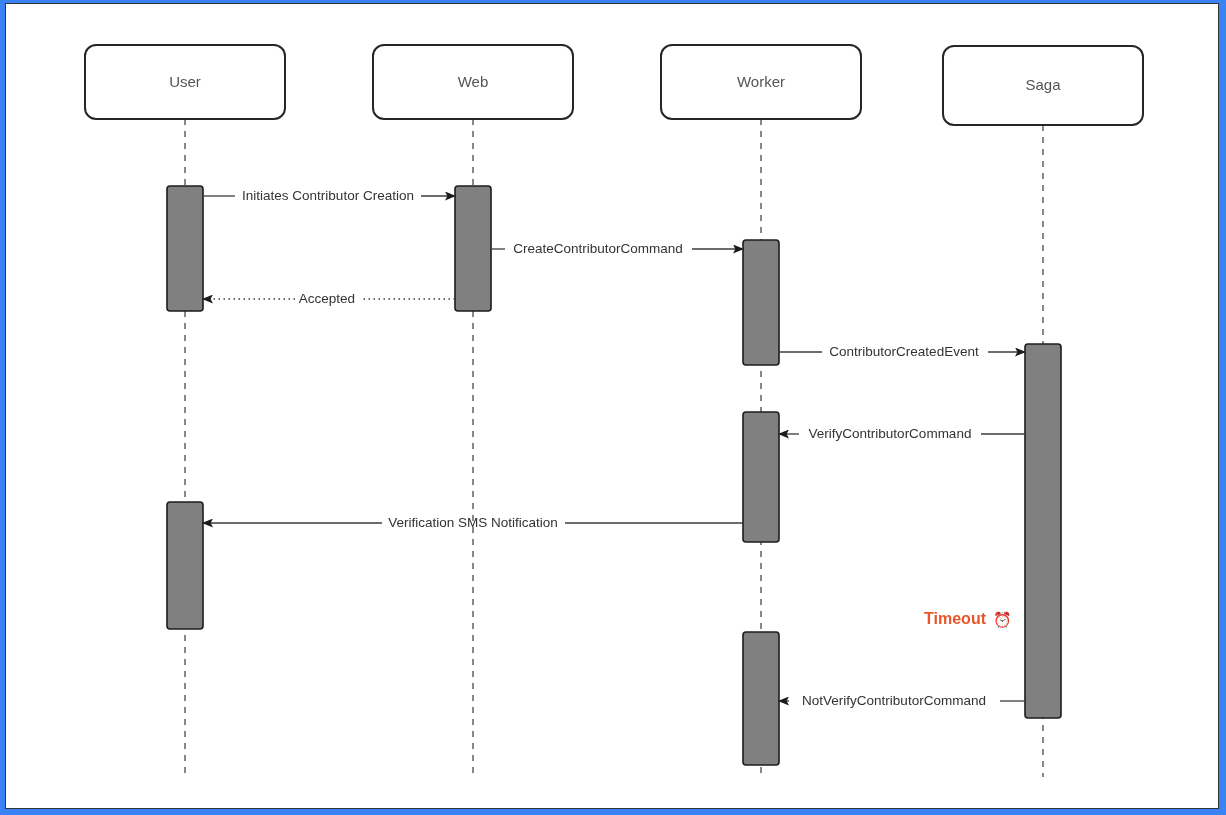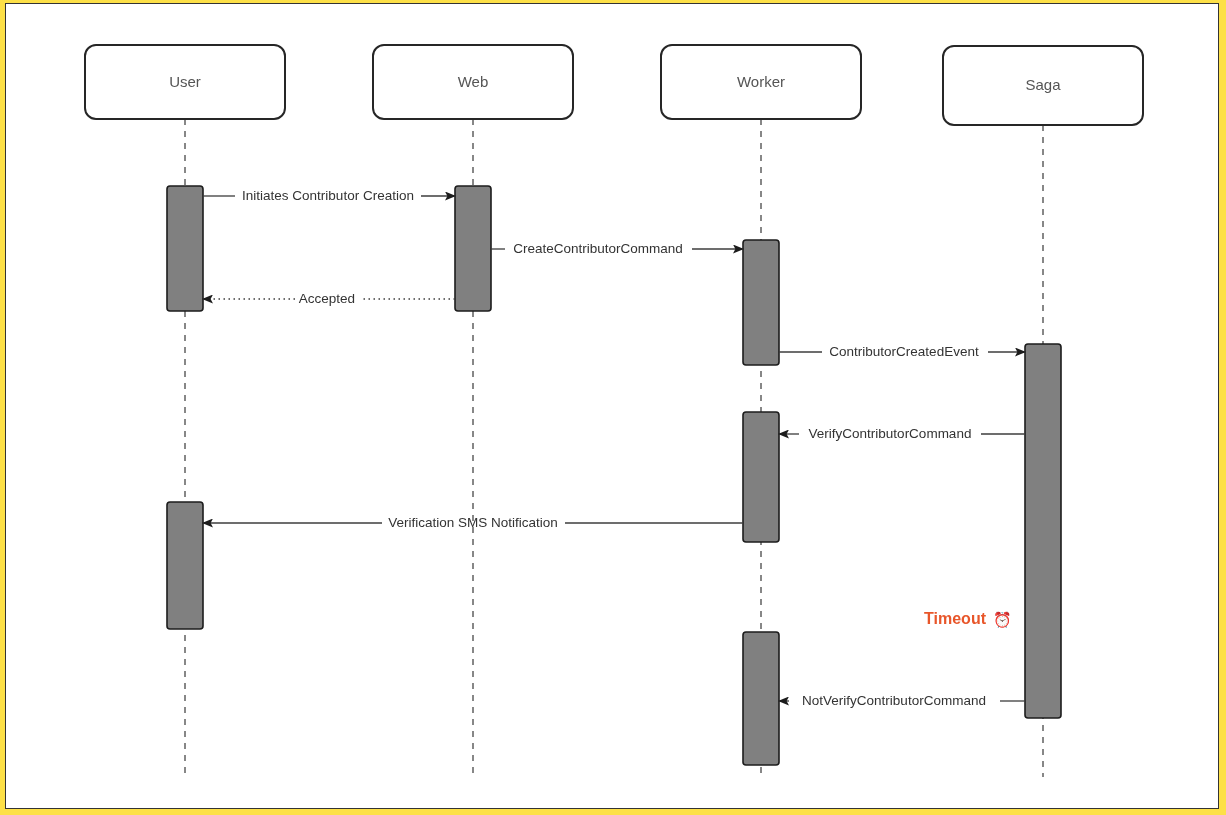--- a/index.html
+++ b/index.html
@@ -6,21 +6,21 @@
   html, body {
     margin: 0;
     padding: 0;
     background: #ffffff;
     font-family: "Liberation Sans", sans-serif;
   }
   #canvas {
     position: relative;
     width: 1226px;
     height: 815px;
-    background: #fde047;
+    background: #3b82f6;
     overflow: hidden;
   }
   #frame {
     position: absolute;
     left: 5px;
     top: 3px;
     width: 1214px;
     height: 806px;
     border: 1px solid #333333;
     box-sizing: border-box;

